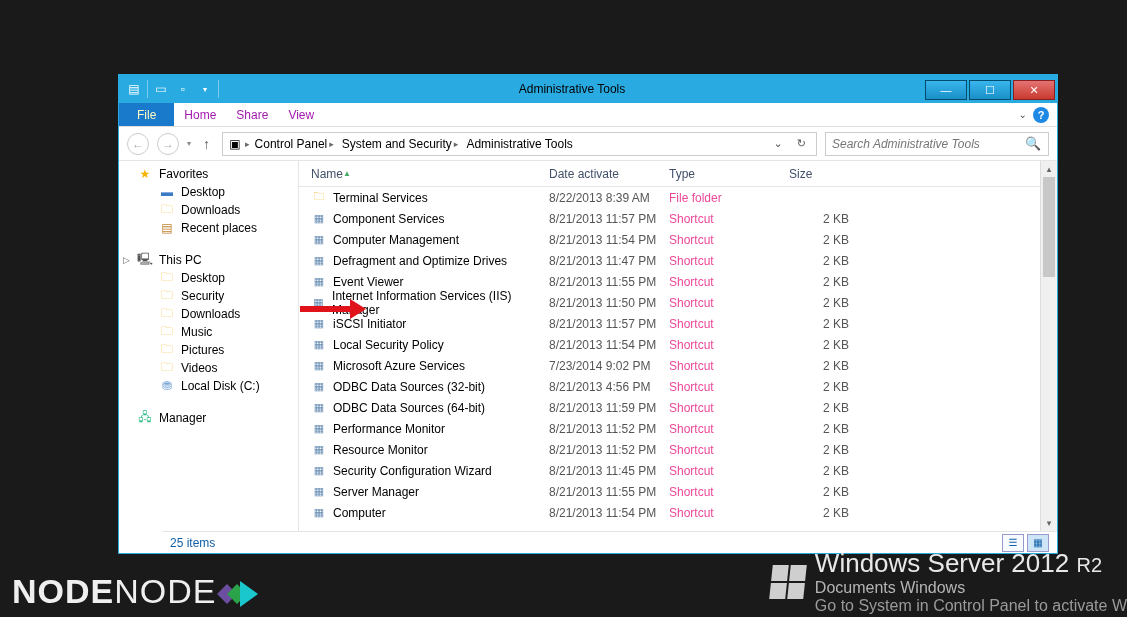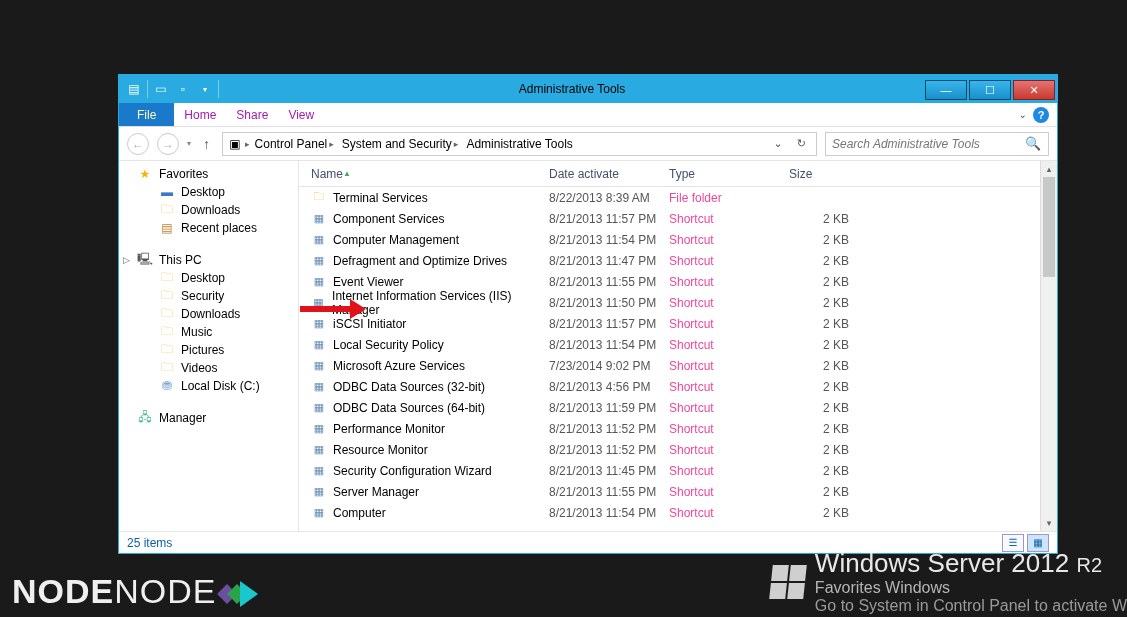--- a/index.html
+++ b/index.html
@@ -62,21 +62,21 @@
 .row .cell-date { width: 120px; color: #555;}
 .row .cell-type { width: 120px; color: #ec4899;}
 .row .cell-size { width: 70px; text-align: right; color: #555; padding-right: 10px;}
 .file-ico { width: 16px; height: 16px; display:inline-flex; align-items:center; justify-content:center; font-size:11px;}
 
 .vscroll { position:absolute; right:0; top:0; bottom:0; width:17px; background:#f0f0f0; border-left:1px solid #ddd;}
 .vscroll-thumb { position:absolute; top:16px; left:2px; right:2px; height:100px; background:#c8c8c8;}
 .vscroll-arrow { position:absolute; left:0; right:0; height:16px; display:flex; align-items:center; justify-content:center; font-size:9px; color:#666;}
 .vscroll-arrow.up{top:0;} .vscroll-arrow.down{bottom:0;}
 
-.statusbar { height: 22px; border-top: 1px solid #e5e5e5; display: flex; align-items: center; padding: 0 8px; font-size: 12px; color: #1060a8;}
+.statusbar { height: 22px; border-top: 1px solid #e5e5e5; display: flex; align-items: center; padding: 0 8px; font-size: 12px; color: #1060a8; margin-left: 43px;}
 .statusbar .sp { flex: 1;}
 .view-btn { width: 22px; height: 18px; border: 1px solid #99c; margin-left: 3px; display:flex; align-items:center; justify-content:center; font-size:10px; background:#f7fbff;}
 
 .arrow { position: absolute; left: 350px; top: 309px; pointer-events:none;}
 .arrow-line { width: 50px; height: 6px; background: #e0121a; position:absolute; top:-3px; left:-50px;}
 .arrow-head { width: 0; height: 0; border-left: 16px solid #e0121a; border-top: 10px solid transparent; border-bottom: 10px solid transparent; position:absolute; top:-10px; left:0;}
 
 .watermark { position:absolute; right:0; bottom:2px; color:#cfcfcf; font-family:"Segoe UI Light","Segoe UI",sans-serif; display:flex; align-items:center; gap:10px;}
 .win-logo { width:34px; height:34px; display:grid; grid-template-columns:1fr 1fr; grid-template-rows:1fr 1fr; gap:2px; transform:skewX(-6deg);}
 .win-logo div { background:#cfcfcf;}
@@ -401,20 +401,20 @@
 
 <div class="watermark">
   <div class="win-logo">
       <div></div>
       <div></div>
       <div></div>
       <div></div>
     </div>
   <div class="wm-text">
     <div class="t1"><span>Windows Server 2012</span> <span class="r2">R2</span></div>
-    <div class="t2">Favorites Windows</div>
+    <div class="t2">Documents Windows</div>
     <div class="t3">Go to System in Control Panel to activate W</div>
   </div>
 </div>
 
 <div class="eldernode">
   <b>NODE</b><span>NODE</span><span class="en-mark"><span class="sq sq1"></span><span class="sq sq2"></span><span class="tri"></span></span>
 </div>
 
 </body></html>

